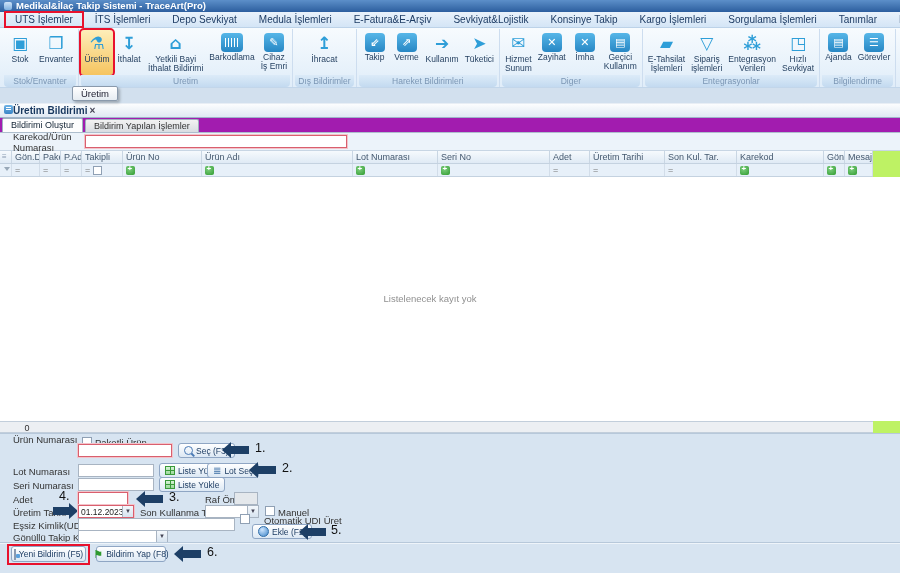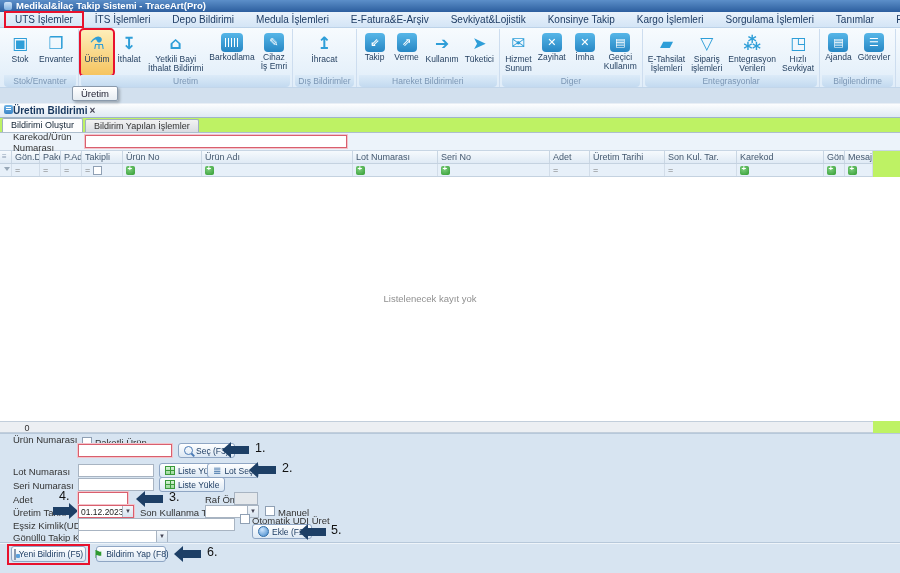--- a/index.html
+++ b/index.html
@@ -35,21 +35,21 @@
 
   
   .docstrip { height:15px; margin-top:15px; background:linear-gradient(#fcfdfe,#dfe9f3); border-top:1px solid #e8eef5; border-bottom:1px solid #9fb4c9; display:flex; align-items:center; padding:0 4px; gap:4px; }
   .doctab { display:flex; }
   .doc-icon { width:9px; height:9px; background:linear-gradient(#6fb3e6,#3a85c6); border-radius:2px; position:relative; }
   .doc-icon::after { content:""; position:absolute; left:2px; top:2px; right:2px; height:5px; background:repeating-linear-gradient(#fff 0 1px,transparent 1px 2.5px); }
   .doctab .dlabel { font-size:10px; font-weight:bold; color:#17375e; }
   .doctab .dclose { font-size:10px; font-weight:bold; color:#445; margin-left:2px; cursor:default; }
 
   
-  .subtabs { height:15px; background:#bef264; border-bottom:1px solid #aebecd; display:flex; align-items:flex-end; padding:0 2px; gap:2px; }
+  .subtabs { height:15px; background:#a21caf; border-bottom:1px solid #aebecd; display:flex; align-items:flex-end; padding:0 2px; gap:2px; }
   .subtab { font-size:9px; color:#333; padding:1px 8px 1px 8px; border:1px solid #9fb0c0; border-bottom:none; border-radius:2px 2px 0 0; background:linear-gradient(#f2f2f2,#d9dde2); height:13px; line-height:11px; white-space:nowrap; }
   .subtab.active { background:#fdfdfd; color:#123; height:14px; }
 
   
   .searchrow { height:18px; background:#ecf3fa; border-bottom:1px solid #c8d6e4; display:flex; align-items:center; padding-left:13px; gap:5px; }
   .searchrow .slabel { font-size:9.5px; color:#333; width:67px; }
   .txt { height:13px; border:1px solid #a8b4c2; background:#fff; font-size:9.5px; padding:0 2px; font-family:inherit; }
   .txt.red { border:1px solid #d95f6e; box-shadow:0 0 0 1px #f3c3ca; }
   .searchrow input { width:262px; }
 
@@ -105,21 +105,21 @@
 <div class="app">
 
   <div class="titlebar">
     <span class="app-icon"></span>
     <span class="ttl">Medikal&amp;İlaç Takip Sistemi  - TraceArt(Pro)</span>
   </div>
 
   <div class="menubar">
       <div class="menu-item annotated">UTS İşlemler</div>
       <div class="menu-item">İTS İşlemleri</div>
-      <div class="menu-item">Depo Bildirimi</div>
+      <div class="menu-item">Depo Sevkiyat</div>
       <div class="menu-item">Medula İşlemleri</div>
       <div class="menu-item">E-Fatura&amp;E-Arşiv</div>
       <div class="menu-item">Sevkiyat&amp;Lojistik</div>
       <div class="menu-item">Konsinye Takip</div>
       <div class="menu-item">Kargo İşlemleri</div>
       <div class="menu-item">Sorgulama İşlemleri</div>
       <div class="menu-item">Tanımlar</div>
       <div class="menu-item">Raporlama</div>
     </div>
 
@@ -404,21 +404,21 @@
     <div class="combo" style="left:205px;top:71px;width:54px;">
       <span class="cval"></span>
       <span class="cbtn">▼</span>
     </div>
     <span class="ck" style="left:265px;top:72px;"></span>
     <span class="flabel" style="left:278px;top:73px;">Manuel</span>
 
     <span class="flabel" style="left:13px;top:86px;">Eşsiz Kimlik(UDI)</span>
     <input class="txt" style="left: 78px; top: 84px; width: 157px;" value="">
     <span class="ck" style="left:240px;top:80px;"></span>
-    <span class="flabel" style="left:252px;top:81px;">Otomatik UDI Üret</span>
+    <span class="flabel" style="left:264px;top:81px;">Otomatik UDI Üret</span>
 
     <span class="flabel" style="left:13px;top:98px;">Gönüllü Takip Kapsamı</span>
     <div class="combo" style="left:78px;top:96px;width:90px;">
       <span class="cval"></span>
       <span class="cbtn">▼</span>
     </div>
     <button class="btn" style="left:252px;top:90px;">
         <span class="icon-orb"></span>
         <span>Ekle (F2)</span>
       </button>

